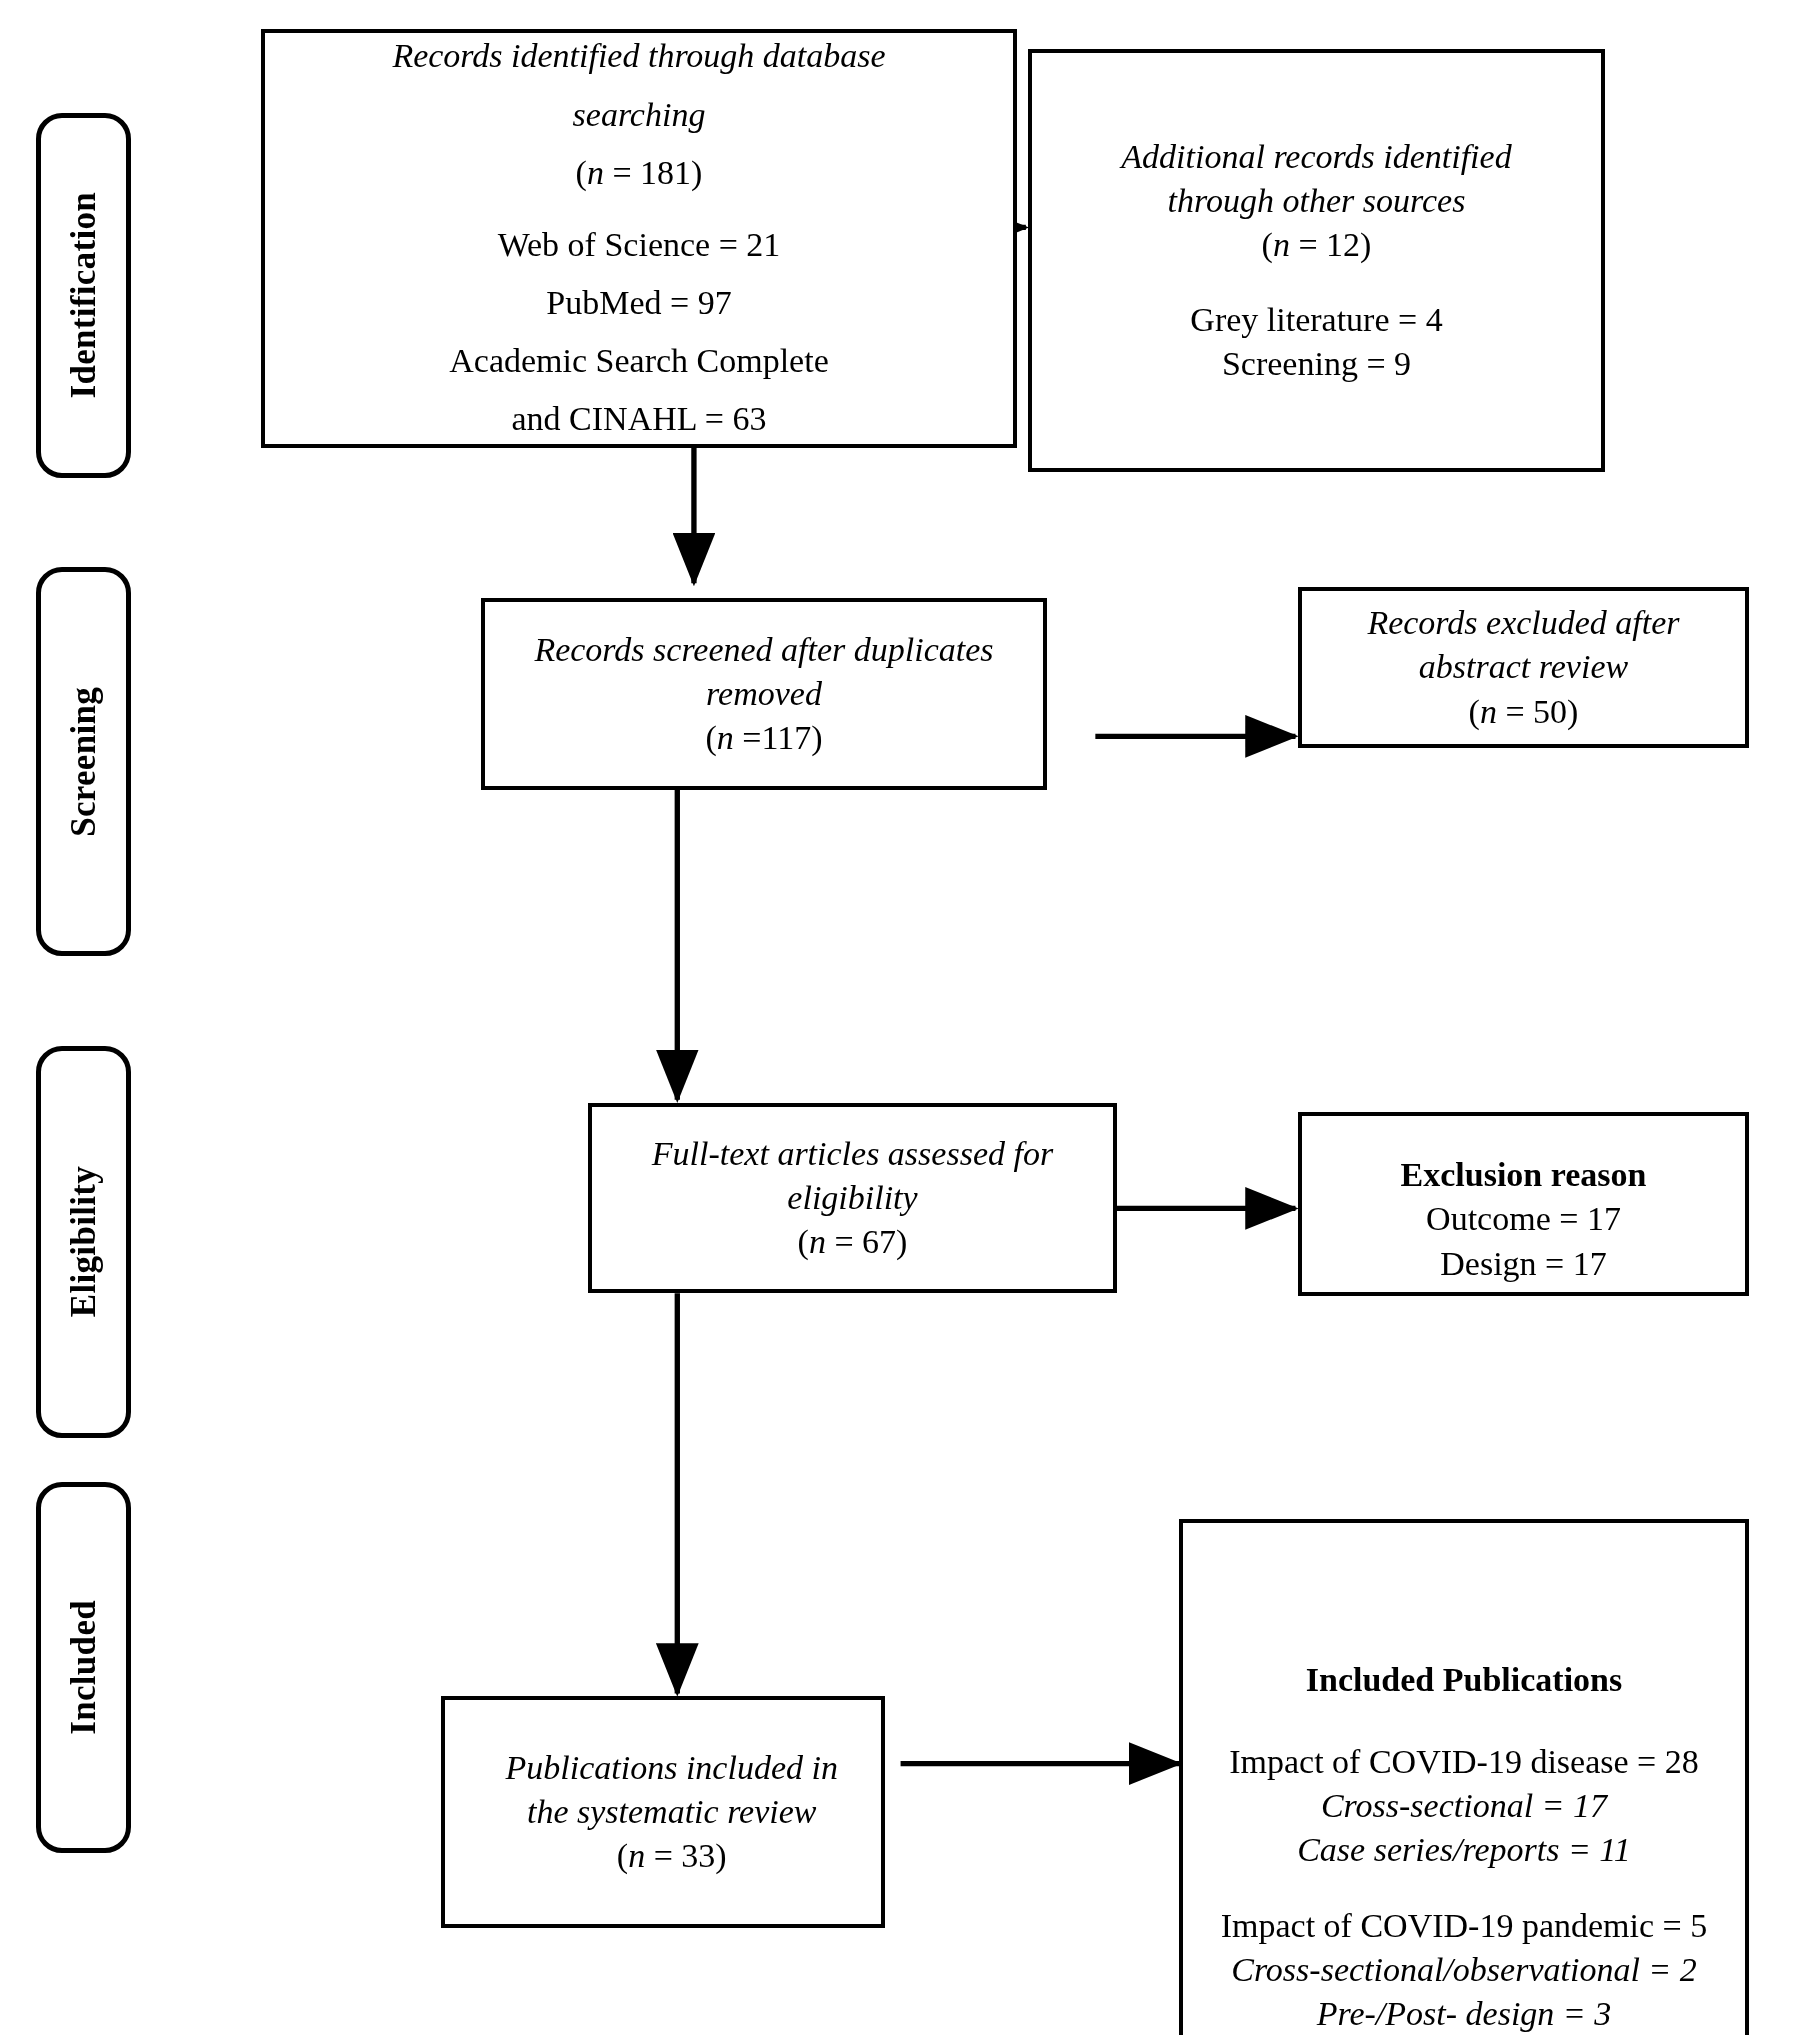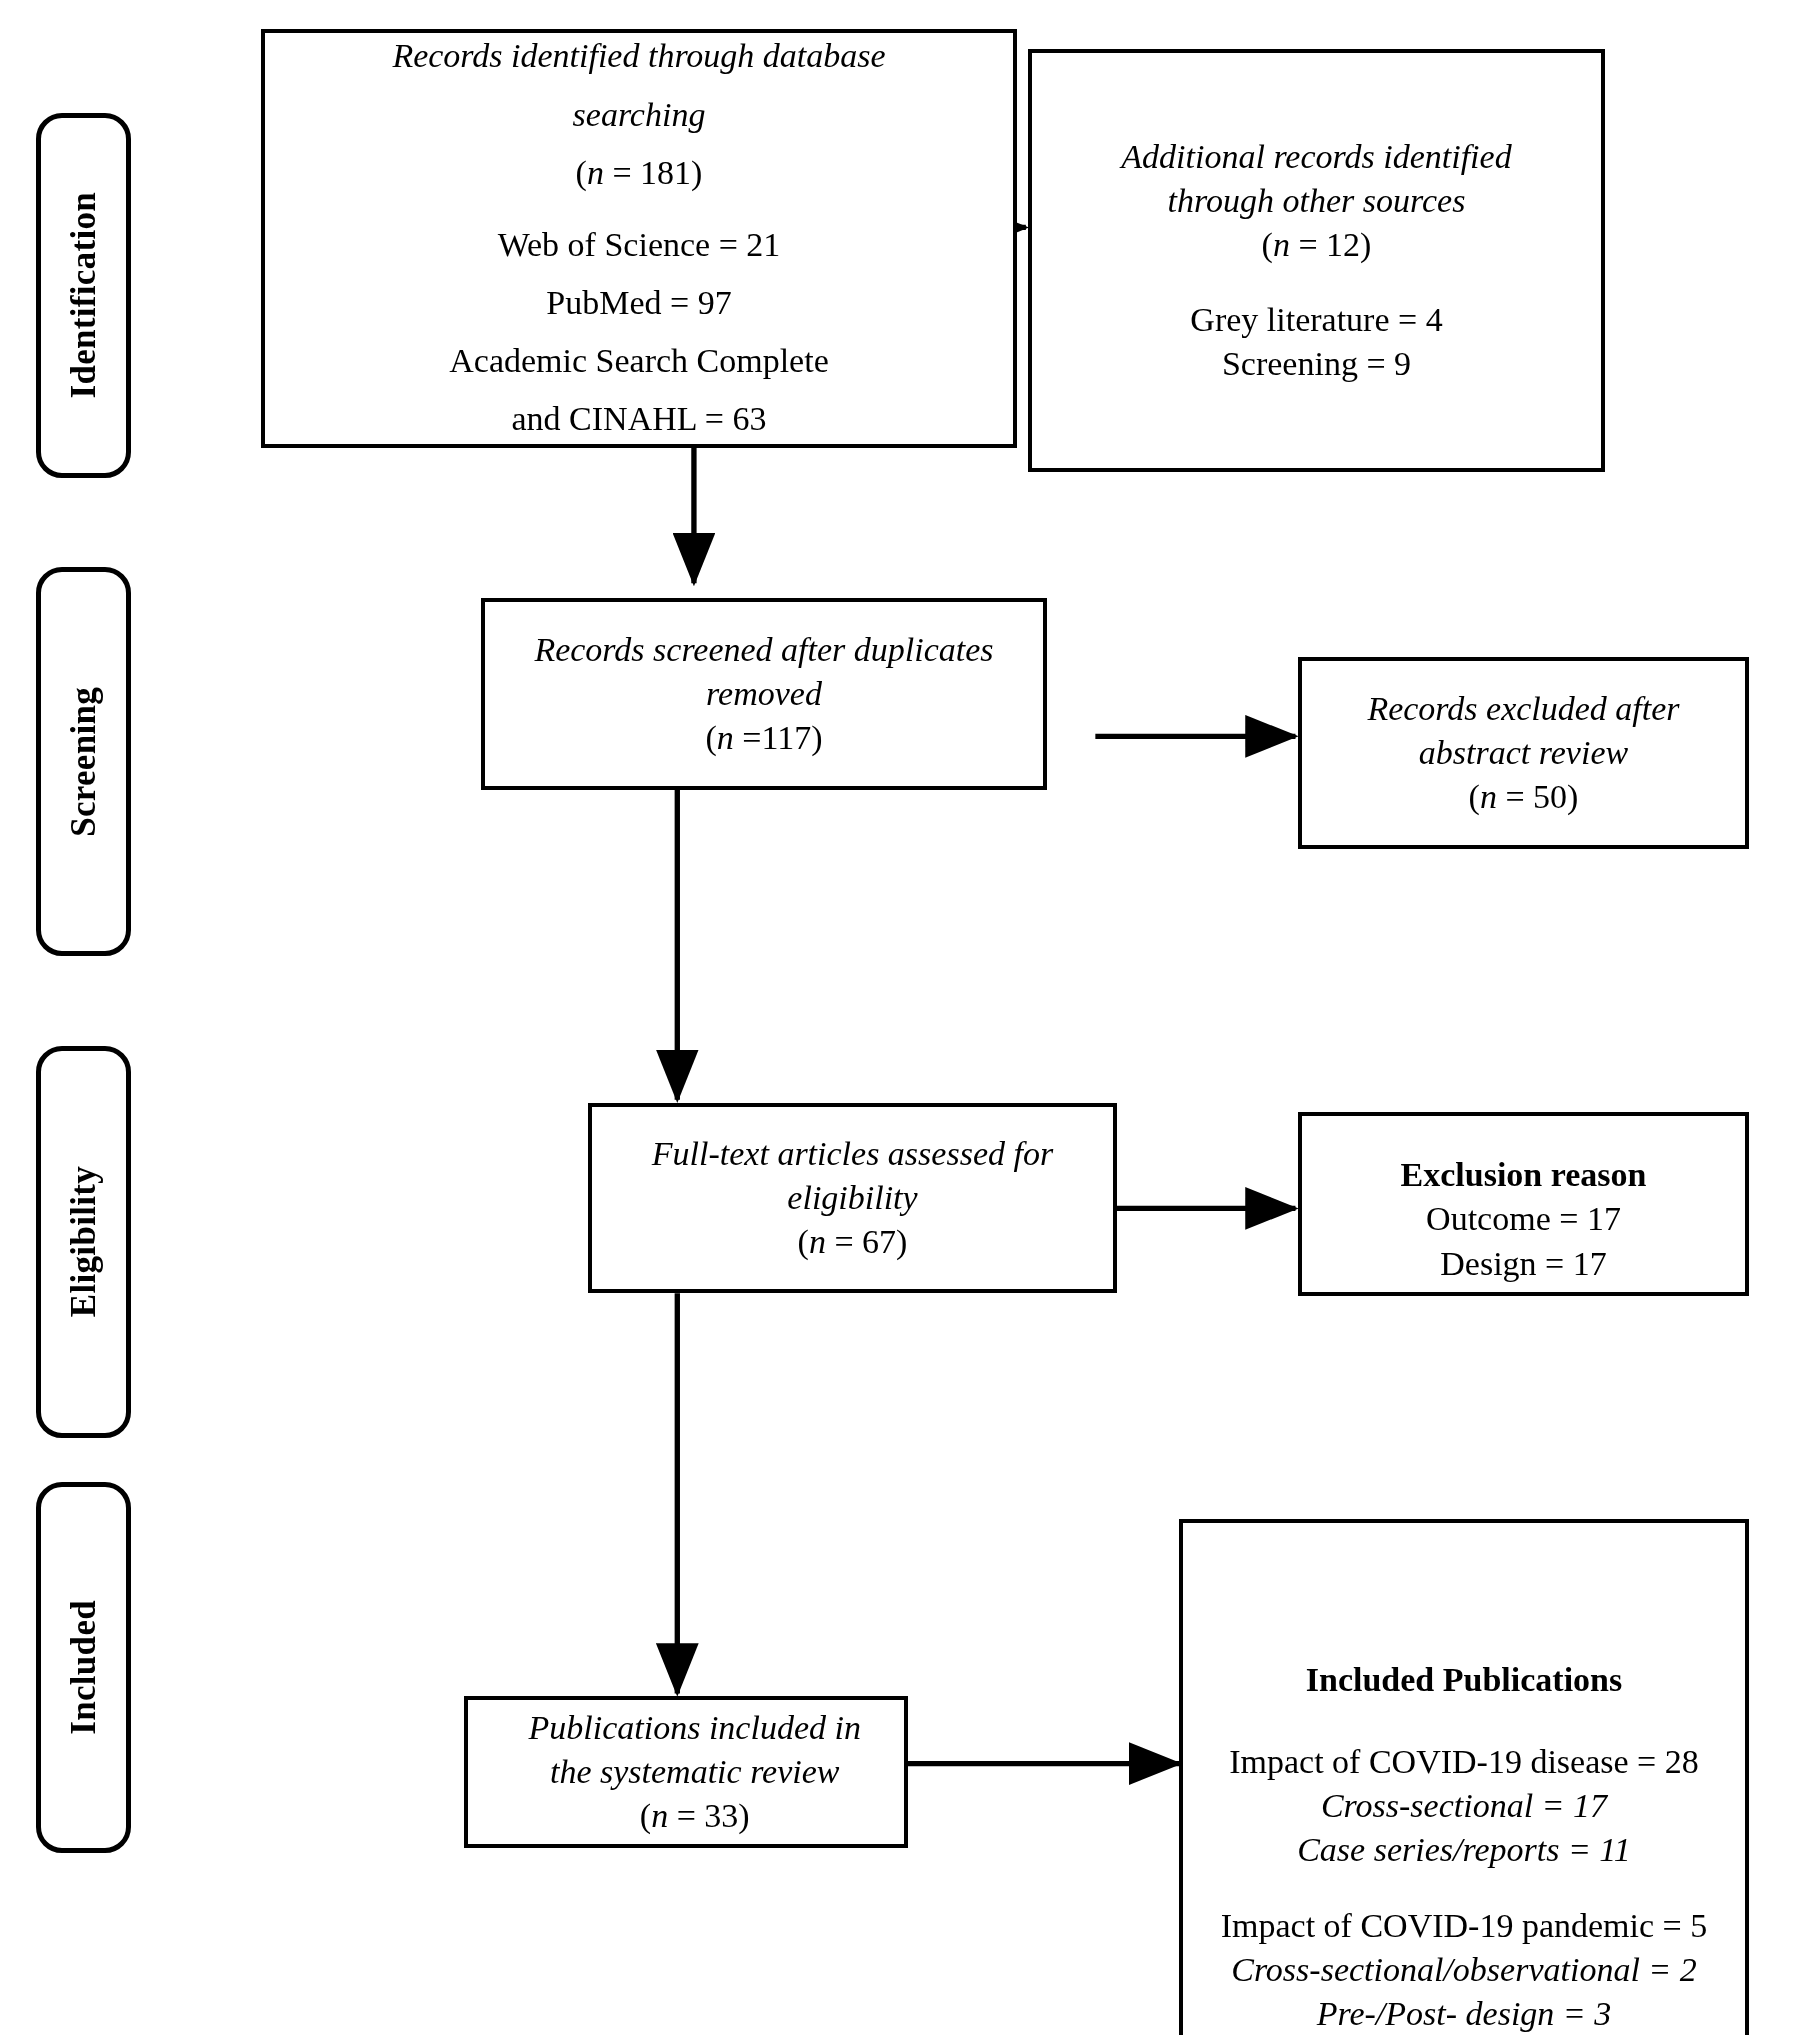--- a/index.html
+++ b/index.html
@@ -135,39 +135,39 @@
     <span class="line">Grey literature = 4</span>
     <span class="line">Screening = 9</span>
   </div>
 
   <div class="flow-box" style="left:481px; top:587px; width:566px; height:192px;margin-top:11px;">
     <span class="line italic">Records screened after duplicates</span>
     <span class="line italic">removed</span>
     <span class="line">(<span class="nvar">n</span> =117)</span>
   </div>
 
-  <div class="flow-box" style="left:1298px; top:657px; width:451px; height:192px;">
+  <div class="flow-box" style="left:1298px; top:587px; width:451px; height:161px;">
     <span class="line italic">Records excluded after</span>
     <span class="line italic">abstract review</span>
     <span class="line">(<span class="nvar">n</span> = 50)</span>
   </div>
 
   <div class="flow-box" style="left:588px; top:1103px; width:529px; height:190px;">
     <span class="line italic">Full-text articles assessed for</span>
     <span class="line italic">eligibility</span>
     <span class="line">(<span class="nvar">n</span> = 67)</span>
   </div>
 
   <div class="flow-box" style="left:1298px; top:1112px; width:451px; height:184px;">
     <span class="line bold">Exclusion reason</span>
     <span class="line">Outcome = 17</span>
     <span class="line">Design = 17</span>
   </div>
 
-  <div class="flow-box" style="left:464px; top:1696px; width:444px; height:152px;padding-left:27px;">
+  <div class="flow-box" style="left:441px; top:1696px; width:444px; height:232px;padding-left:27px;">
     <span class="line italic">Publications included in</span>
     <span class="line italic">the systematic review</span>
     <span class="line">(<span class="nvar">n</span> = 33)</span>
   </div>
 
   <div class="flow-box" style="left:1179px; top:1519px; width:570px; height:625px;">
     <span class="line bold">Included Publications</span>
     <span class="gap-lg"></span>
     <span class="line">Impact of COVID-19 disease = 28</span>
     <span class="line italic">Cross-sectional = 17</span>

